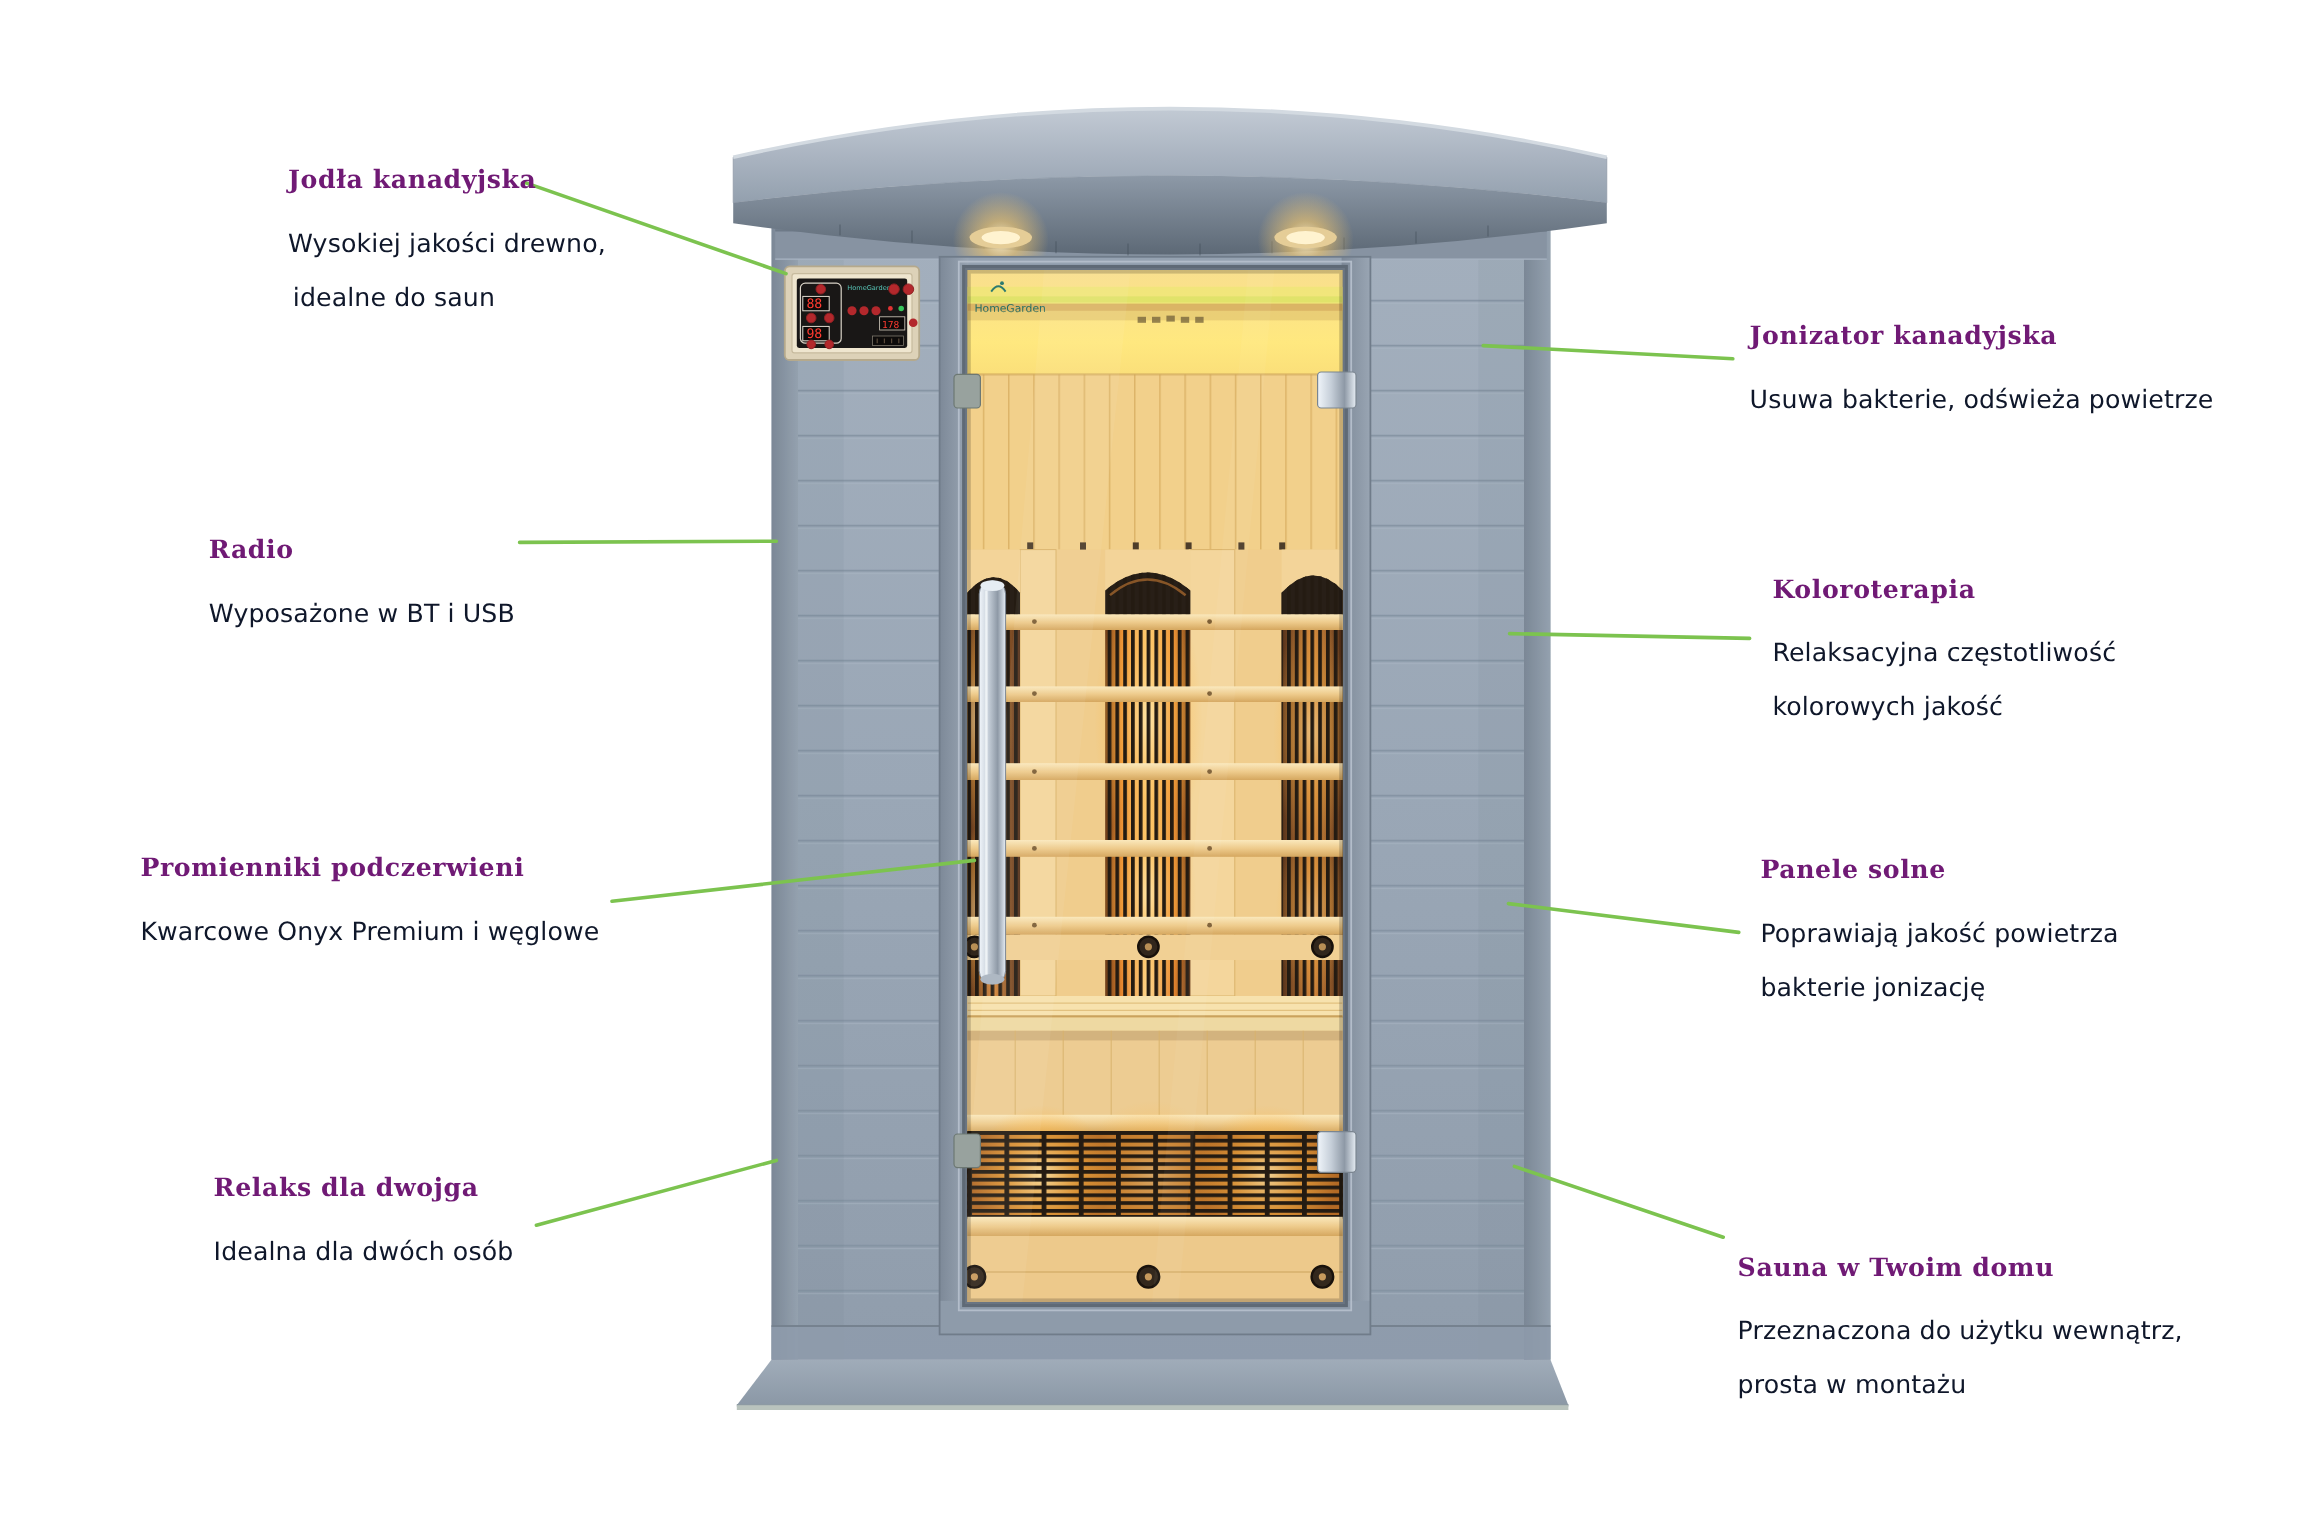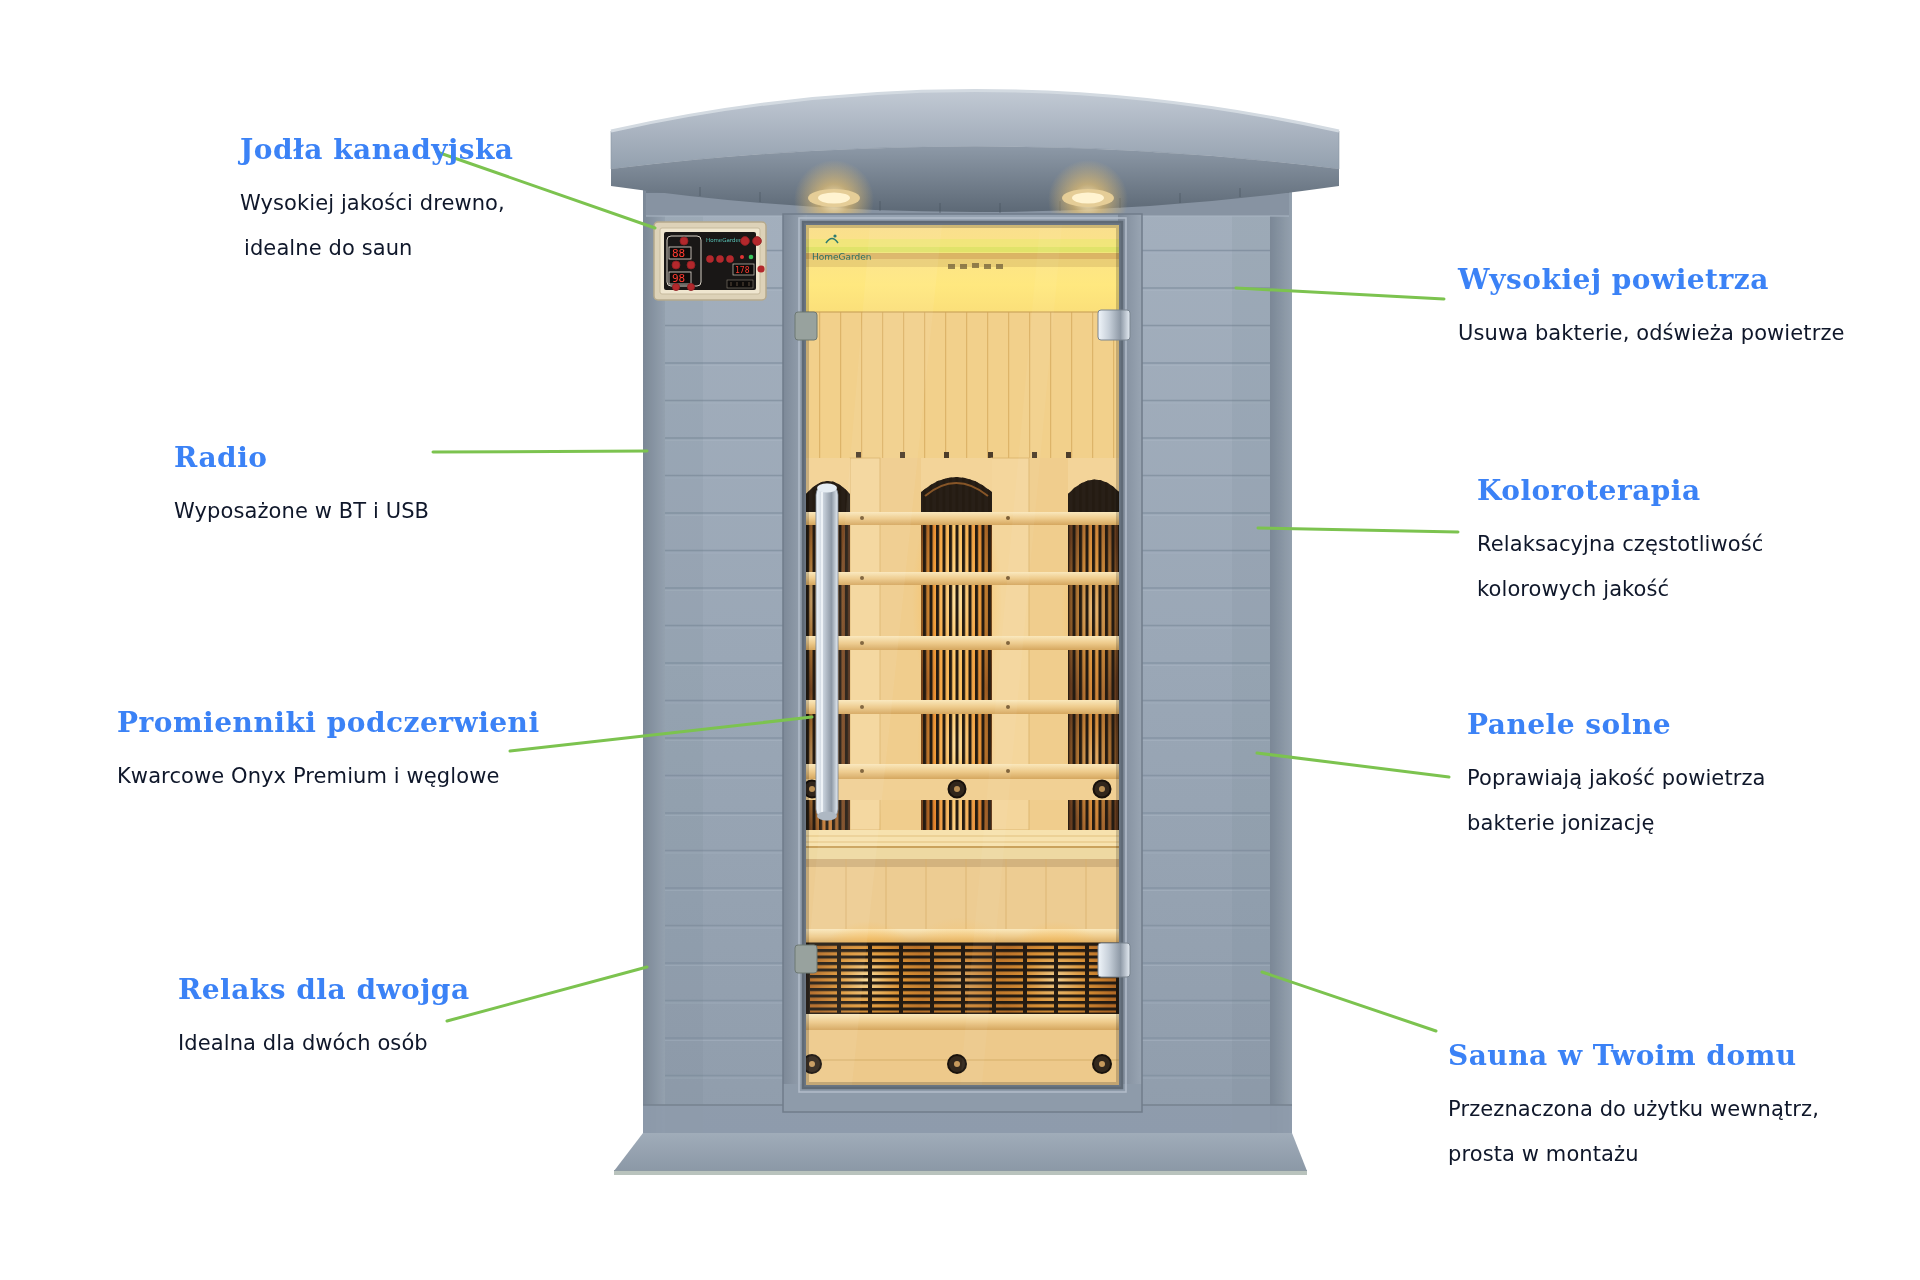--- a/index.html
+++ b/index.html
@@ -1,21 +1,21 @@
 <!DOCTYPE html>
 <html><head>
 <meta charset="utf-8">
 <style>
   html,body{margin:0;padding:0;background:#ffffff;}
   #stage{position:relative;width:1920px;height:1280px;background:#ffffff;overflow:hidden;
          font-family:"DejaVu Sans",sans-serif;}
   #art{position:absolute;left:0;top:0;width:1920px;height:1280px;}
   .callout{position:absolute;}
   .callout h3{margin:0 0 14px 0;font-family:"DejaVu Serif",serif;font-weight:700;
-              font-size:28px;line-height:34px;color:#3b82f6;letter-spacing:.5px;}
+              font-size:21px;line-height:34px;color:#701a75;letter-spacing:.5px;}
   .callout .sub{font-family:"DejaVu Sans",sans-serif;font-size:21px;line-height:45px;
                 color:#0f172a;letter-spacing:.1px;}
   .led{font-family:"DejaVu Sans Mono",monospace;}
 </style>
 </head>
 <body>
 
 <div id="stage">
 
 <svg id="art" viewBox="0 0 1920 1280">
@@ -370,21 +370,21 @@
     <h3>Promienniki podczerwieni</h3>
     <div class="sub">Kwarcowe Onyx Premium i węglowe</div>
   </div>
 
   <div class="callout" style="left:178px;top:973px">
     <h3>Relaks dla dwojga</h3>
     <div class="sub">Idealna dla dwóch osób</div>
   </div>
 
   <div class="callout" style="left:1458px;top:263px">
-    <h3>Wysokiej powietrza</h3>
+    <h3>Jonizator kanadyjska</h3>
     <div class="sub">Usuwa bakterie, odświeża powietrze</div>
   </div>
 
   <div class="callout" style="left:1477px;top:474px">
     <h3>Koloroterapia</h3>
     <div class="sub">Relaksacyjna częstotliwość</div>
     <div class="sub">kolorowych jakość</div>
   </div>
 
   <div class="callout" style="left:1467px;top:708px">

